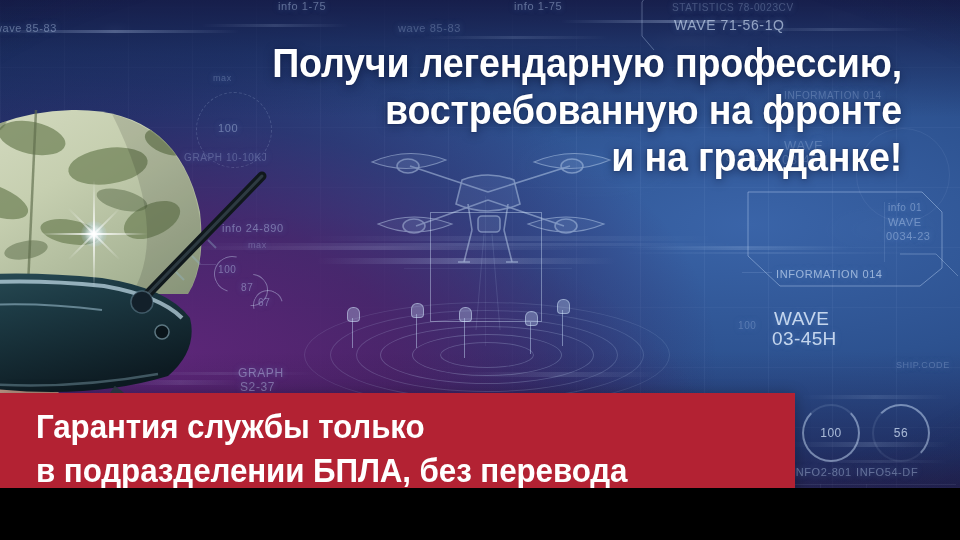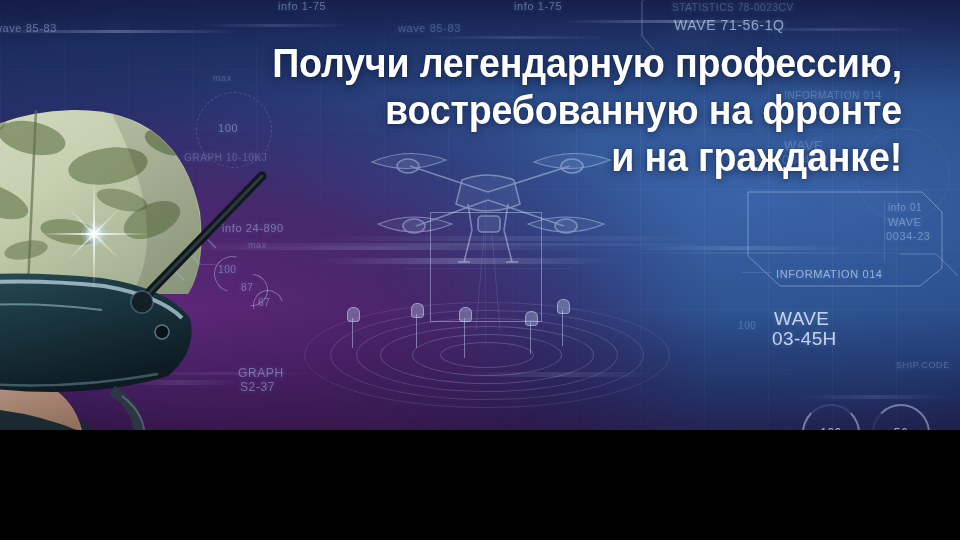--- a/index.html
+++ b/index.html
@@ -1,20 +1,20 @@
 <!DOCTYPE html>
 <html><head>
 <meta charset="utf-8">
 <style>
   html,body{margin:0;padding:0;background:#000;}
   body{font-family:"Liberation Sans","DejaVu Sans",sans-serif;}
 
   #stage{
     position:relative;
-    width:960px;height:430px;
+    width:960px;height:488px;
     overflow:hidden;
     background:#1b2f63;
     user-select:none;
   }
 
   
   .bg-base{
     position:absolute;inset:0;
     background:
       radial-gradient(120% 95% at 78% 46%, #3a64a8 0%, #2d5290 30%, #1f3c74 58%, #172a57 100%);
@@ -417,14 +417,20 @@
   </div>
 
   <div class="vig"></div>
 
   <div class="headline">
     <div>Получи легендарную профессию,</div>
     <div>востребованную на фронте</div>
     <div>и на гражданке!</div>
   </div>
 
+  <div class="banner">
+    <div class="banner-text">
+      <div>Гарантия службы только</div>
+      <div>в подразделении БПЛА, без перевода</div>
+    </div>
+  </div>
 
 </div>
 
 </body></html>

